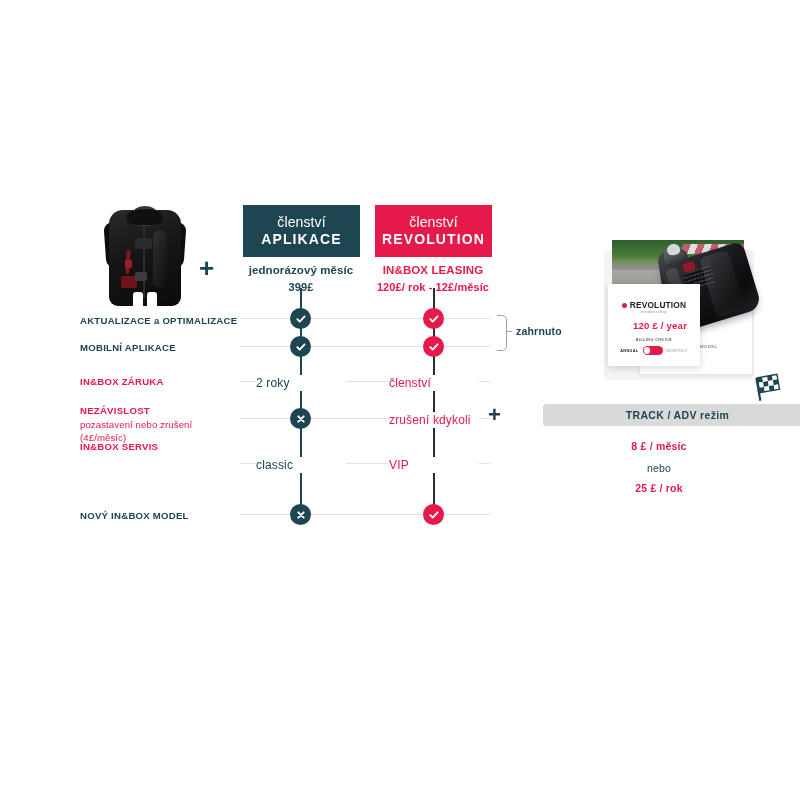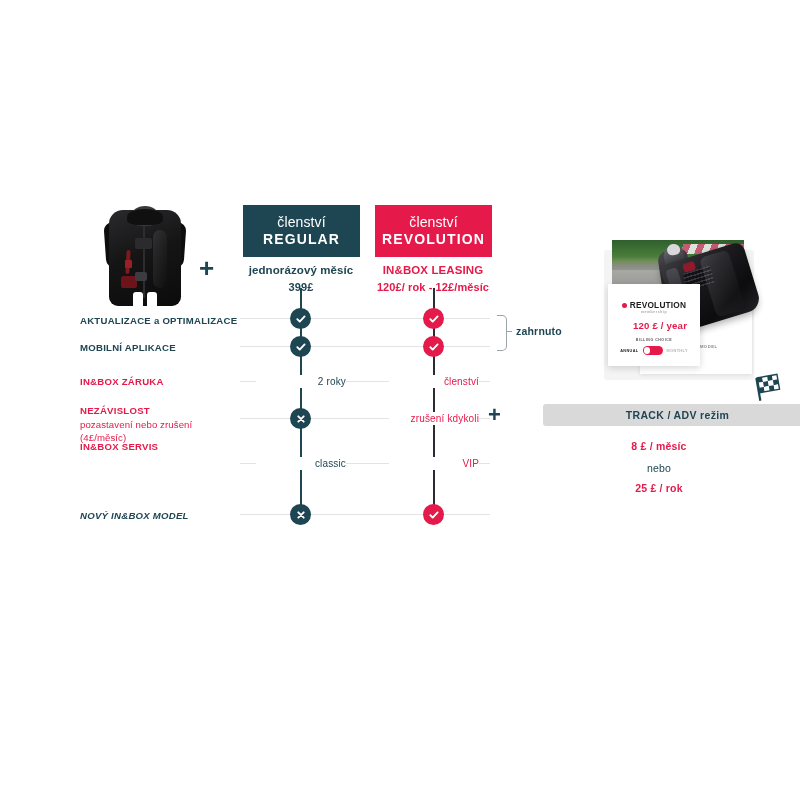--- a/index.html
+++ b/index.html
@@ -84,22 +84,22 @@
 
   .marker{
     position:absolute;width:21px;height:21px;border-radius:50%;
     display:flex;align-items:center;justify-content:center;
   }
   .marker.teal{background:#1d4552;}
   .marker.red{background:#e5194a;}
   .marker svg{display:block;}
 
   .cell-text{
-    position:absolute;width:90px;text-align:right;
-    font-size:10px;font-weight:500;letter-spacing:.15px;color:#1d4552;
+    position:absolute;width:90px;text-align:left;
+    font-size:12px;font-weight:500;letter-spacing:.15px;color:#1d4552;
     background:#ffffff;padding:1px 0;
   }
   .cell-text.red{color:#e5194a;}
 
   
   .bracket{
     position:absolute;left:497px;top:315px;width:9px;height:34px;
     border:1.4px solid #9aa5aa;border-left:none;border-radius:0 5px 5px 0;
   }
   .bracket-tick{
@@ -267,21 +267,21 @@
       <div class="vest-sheen"></div>
       <div class="vest-gapA"></div>
       <div class="vest-gapB"></div>
     </div>
   </div>
 
   <div class="plus-1">+</div>
 
   <div class="plan-box regular">
     <div class="plan-sub">členství</div>
-    <div class="plan-name">REGULAR</div>
+    <div class="plan-name">APLIKACE</div>
   </div>
 
   <div class="plan-box revolution">
     <div class="plan-sub">členství</div>
     <div class="plan-name">REVOLUTION</div>
   </div>
 
   <div class="plan-price regular">
     <div class="pp-title">jednorázový měsíc</div>
     <div class="pp-amount">399£</div>
@@ -296,21 +296,21 @@
   <div class="feat-label" style="top:341px;">MOBILNÍ APLIKACE</div>
   <div class="feat-label red" style="top:375px;">IN&amp;BOX ZÁRUKA</div>
 
   <div class="feat-label red" style="top:404px;">
     <span>NEZÁVISLOST</span>
     <span class="feat-sub">pozastavení nebo zrušení</span>
     <span class="feat-sub">(4£/měsíc)</span>
   </div>
 
   <div class="feat-label red" style="top:440px;">IN&amp;BOX SERVIS</div>
-  <div class="feat-label" style="top:509px;font-style:italic;">NOVÝ IN&amp;BOX MODEL</div>
+  <div class="feat-label" style="top:509px;">NOVÝ IN&amp;BOX MODEL</div>
 
   <div class="vcol" style="left:300px;top:288px;height:232px;"></div>
   <div class="vcol red" style="left:433px;top:288px;height:232px;"></div>
 
   <div class="row-line" style="top:318px;"></div>
   <div class="row-line" style="top:346px;"></div>
   <div class="row-line" style="top:381px;"></div>
   <div class="row-line" style="top:418px;"></div>
   <div class="row-line" style="top:463px;"></div>
   <div class="row-line" style="top:514px;"></div>

